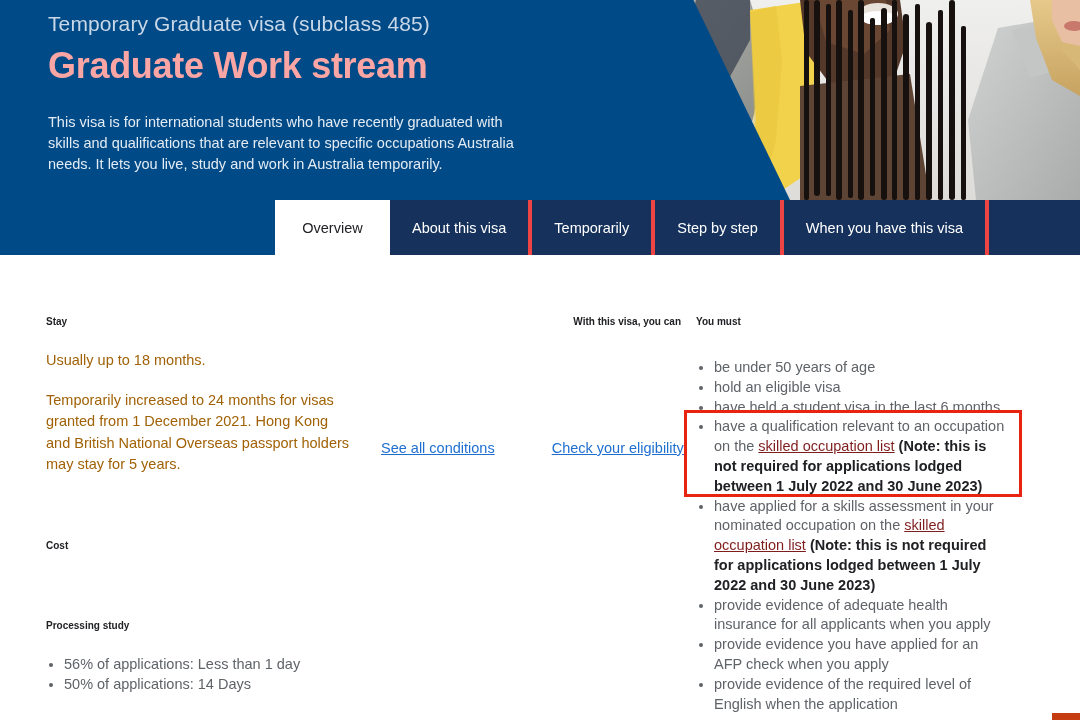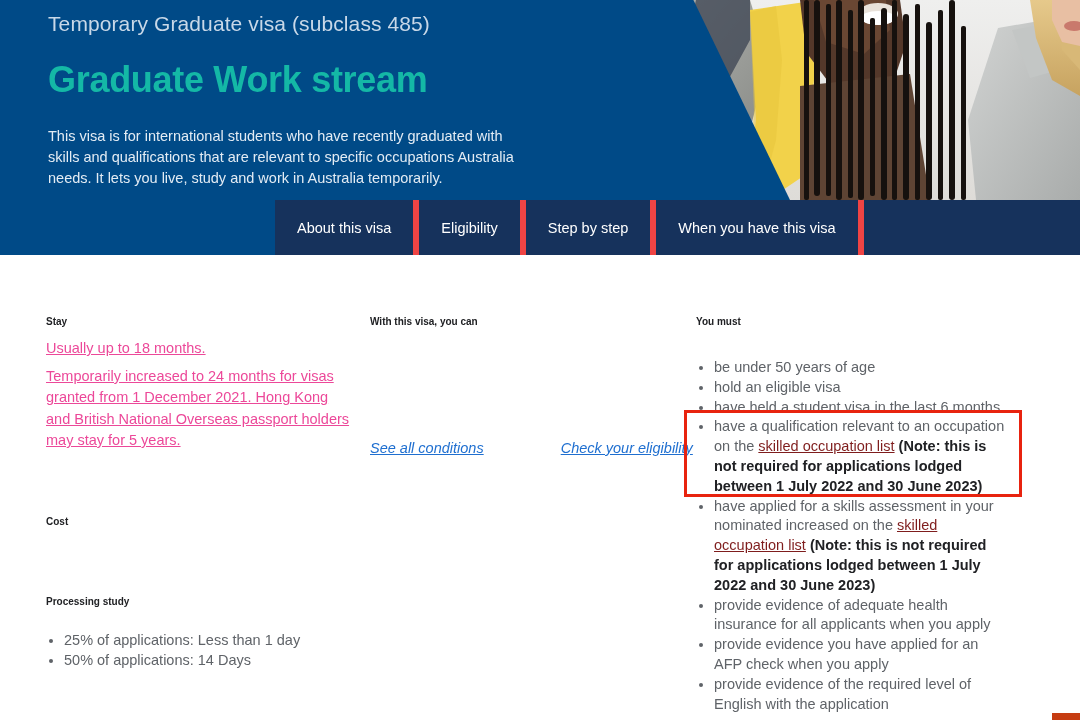--- a/index.html
+++ b/index.html
@@ -27,77 +27,77 @@
     background:#004a87;
     clip-path: polygon(0 0, 58% 0, 100% 100%, 0 100%);
     z-index:3;
   }
   .hero-text { position:absolute; left:48px; top:8px; width:540px; z-index:4; }
   .eyebrow {
     font-size:21px; color:#c8d8e8; letter-spacing:0.1px;
     line-height:32px; font-weight:400;
   }
   .hero-title {
-    font-size:36px; color:#14b8a6; font-weight:700;
-    line-height:48px; letter-spacing:-0.3px; margin-top:16px;
+    font-size:36px; color:#fca5a5; font-weight:700;
+    line-height:48px; letter-spacing:-0.3px; margin-top:2px;
   }
   .hero-desc {
     margin-top:22px; font-size:14.5px; color:#e3ecf4;
     line-height:21px; width:480px; font-weight:400;
   }
 
   
   .tabbar {
     position:absolute; left:0; top:200px; width:1080px; height:55px;
     background:#16325c; z-index:6; display:flex;
   }
   .tabbar .spacer { width:275px; height:55px; background:#004a87; }
   .tab {
     height:55px; display:flex; align-items:center; justify-content:center;
     font-size:14.5px; color:#ffffff; font-weight:400;
-    padding:16px 22px; border-right:6px solid #ef4444; cursor:pointer;
+    padding:16px 22px; border-right:4px solid #ef4444; cursor:pointer;
     white-space:nowrap;
   }
   .tab.active {
     background:#ffffff; color:#202124; font-weight:400;
     border-right:none; width:115px; padding:0;
   }
   .tab-rest { flex:1; background:#16325c; height:55px; }
 
   
   .main {
     position:absolute; left:0; top:255px; width:1080px; height:465px;
     background:#ffffff;
   }
   .col { position:absolute; top:0; }
   .col-1 { left:46px; width:310px; }
-  .col-2 { left:370px; width:300px; }
+  .col-2 { left:381px; width:300px;text-align:right; }
   .col-3 { left:696px; width:310px; }
 
   h3.sec {
     font-size:10px; font-weight:700; color:#202124;
     margin-top:60px; line-height:20px;
   }
   h3.sec.first { margin-top:57px; }
   p.body {
-    font-size:14.5px; color:#ec4899; line-height:21.5px;
-    margin-top:6px; font-weight:400;text-decoration:underline;
+    font-size:14.5px; color:#a16207; line-height:21.5px;
+    margin-top:18px; font-weight:400;
   }
   ul.bullets {
     margin-top:18px; padding-left:18px; list-style:disc;
   }
   ul.bullets li {
     font-size:14.5px; color:#5f6368; line-height:21.5px;
     margin-bottom:0px; font-weight:400;
   }
   ul.bullets.tight li { line-height:20.5px; }
 
   .links-row {
     position:absolute; top:185px; left:0; width:300px;
-    display:flex; gap:77px;font-style:italic;
+    display:flex; gap:57px;
   }
   a.link {
     font-size:14.5px; color:#1f6fd0; text-decoration:underline;
     cursor:pointer; white-space:nowrap;
   }
 
   
   ul.must { margin-top:26px; padding-left:18px; list-style:disc; }
   ul.must > li {
     font-size:14.5px; color:#5f6368; line-height:19.8px;
@@ -193,63 +193,64 @@
 
     <div class="hero-text">
       <div class="eyebrow">Temporary Graduate visa (subclass 485)</div>
       <div class="hero-title">Graduate Work stream</div>
       <div class="hero-desc">This visa is for international students who have recently graduated with skills and qualifications that are relevant to specific occupations Australia needs. It lets you live, study and work in Australia temporarily.</div>
     </div>
   </div>
 
   <div class="tabbar">
     <div class="spacer"></div>
+    <div class="tab active">Overview</div>
     <div class="tab">About this visa</div>
-    <div class="tab">Eligibility</div>
+    <div class="tab">Temporarily</div>
     <div class="tab">Step by step</div>
     <div class="tab">When you have this visa</div>
     <div class="tab-rest"></div>
   </div>
 
   <div class="main">
 
     <div class="col col-1">
       <h3 class="sec first">Stay</h3>
       <p class="body">Usually up to 18 months.</p>
       <p class="body">Temporarily increased to 24 months for visas granted from 1 December 2021. Hong Kong and British National Overseas passport holders may stay for 5 years.</p>
 
       <h3 class="sec">Cost</h3>
 
       <h3 class="sec">Processing study</h3>
       <ul class="bullets tight">
-        <li>25% of applications: Less than 1 day</li>
+        <li>56% of applications: Less than 1 day</li>
         <li>50% of applications: 14 Days</li>
 
       </ul>
     </div>
 
     <div class="col col-2">
       <h3 class="sec first">With this visa, you can</h3>
       <div class="links-row">
         <a class="link">See all conditions</a>
         <a class="link">Check your eligibility</a>
       </div>
     </div>
 
     <div class="col col-3">
       <h3 class="sec first">You must</h3>
       <ul class="must">
         <li>be under 50 years of age</li>
         <li>hold an eligible visa</li>
         <li>have held a student visa in the last 6 months</li>
         <li><span>have a qualification relevant to an occupation on the </span><a>skilled occupation list</a><b> (Note: this is not required for applications lodged between 1 July 2022 and 30 June 2023)</b></li>
-        <li><span>have applied for a skills assessment in your nominated increased on the </span><a>skilled occupation list</a><b> (Note: this is not required for applications lodged between 1 July 2022 and 30 June 2023)</b></li>
+        <li><span>have applied for a skills assessment in your nominated occupation on the </span><a>skilled occupation list</a><b> (Note: this is not required for applications lodged between 1 July 2022 and 30 June 2023)</b></li>
         <li>provide evidence of adequate health insurance for all applicants when you apply</li>
         <li>provide evidence you have applied for an AFP check when you apply</li>
-        <li>provide evidence of the required level of English with the application</li>
+        <li>provide evidence of the required level of English when the application</li>
       </ul>
     </div>
 
   </div>
 
   <div class="redbox"></div>
   <div class="corner-mark"></div>
 
 </div>
 

